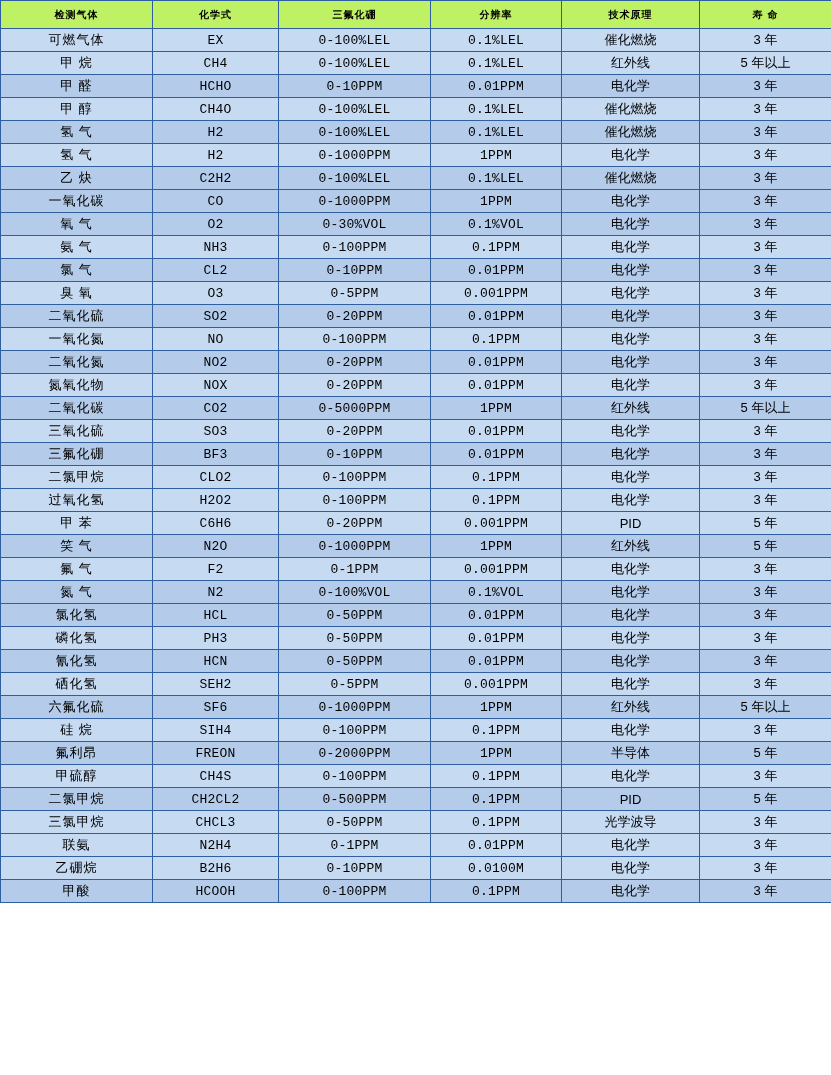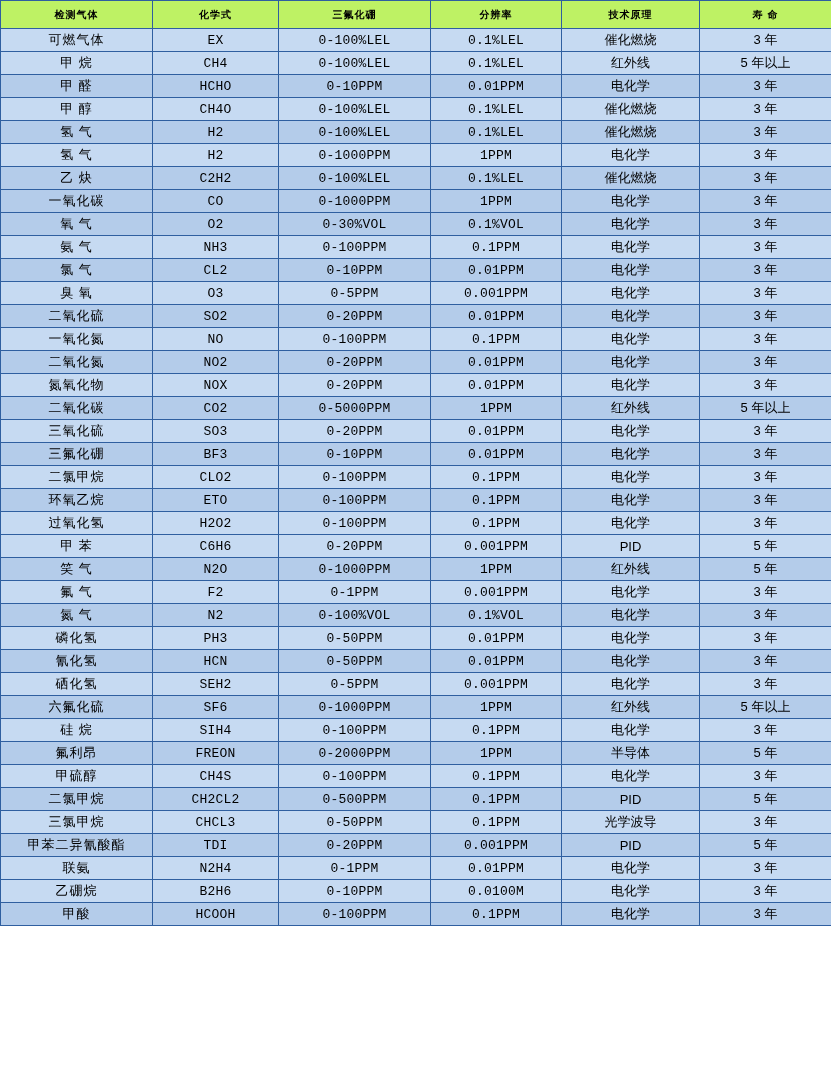--- a/index.html
+++ b/index.html
@@ -236,28 +236,20 @@
         <td>3 年</td>
       </tr>
       <tr class="odd">
         <td>二氯甲烷</td>
         <td class="mono">CLO2</td>
         <td class="mono">0-100PPM</td>
         <td class="mono">0.1PPM</td>
         <td>电化学</td>
         <td>3 年</td>
       </tr>
-      <tr class="even">
-        <td>环氧乙烷</td>
-        <td class="mono">ETO</td>
-        <td class="mono">0-100PPM</td>
-        <td class="mono">0.1PPM</td>
-        <td>电化学</td>
-        <td>3 年</td>
-      </tr>
       <tr class="odd">
         <td>过氧化氢</td>
         <td class="mono">H2O2</td>
         <td class="mono">0-100PPM</td>
         <td class="mono">0.1PPM</td>
         <td>电化学</td>
         <td>3 年</td>
       </tr>
       <tr class="odd">
         <td>甲 苯</td>
@@ -284,20 +276,28 @@
         <td>3 年</td>
       </tr>
       <tr class="even">
         <td>氮 气</td>
         <td class="mono">N2</td>
         <td class="mono">0-100%VOL</td>
         <td class="mono">0.1%VOL</td>
         <td>电化学</td>
         <td>3 年</td>
       </tr>
+      <tr class="even">
+        <td>氯化氢</td>
+        <td class="mono">HCL</td>
+        <td class="mono">0-50PPM</td>
+        <td class="mono">0.01PPM</td>
+        <td>电化学</td>
+        <td>3 年</td>
+      </tr>
       <tr class="odd">
         <td>磷化氢</td>
         <td class="mono">PH3</td>
         <td class="mono">0-50PPM</td>
         <td class="mono">0.01PPM</td>
         <td>电化学</td>
         <td>3 年</td>
       </tr>
       <tr class="even">
         <td>氰化氢</td>
@@ -356,28 +356,20 @@
         <td>5 年</td>
       </tr>
       <tr class="odd">
         <td>三氯甲烷</td>
         <td class="mono">CHCL3</td>
         <td class="mono">0-50PPM</td>
         <td class="mono">0.1PPM</td>
         <td>光学波导</td>
         <td>3 年</td>
       </tr>
-      <tr class="even">
-        <td>甲苯二异氰酸酯</td>
-        <td class="mono">TDI</td>
-        <td class="mono">0-20PPM</td>
-        <td class="mono">0.001PPM</td>
-        <td>PID</td>
-        <td>5 年</td>
-      </tr>
       <tr class="odd">
         <td>联氨</td>
         <td class="mono">N2H4</td>
         <td class="mono">0-1PPM</td>
         <td class="mono">0.01PPM</td>
         <td>电化学</td>
         <td>3 年</td>
       </tr>
       <tr class="odd">
         <td>乙硼烷</td>

